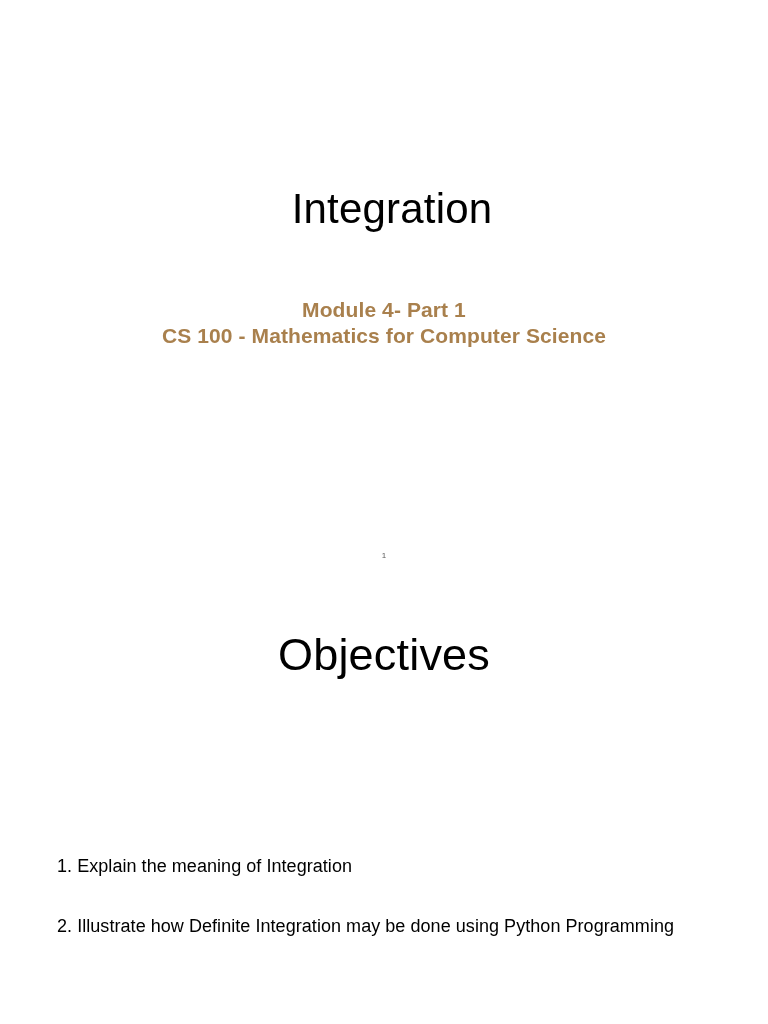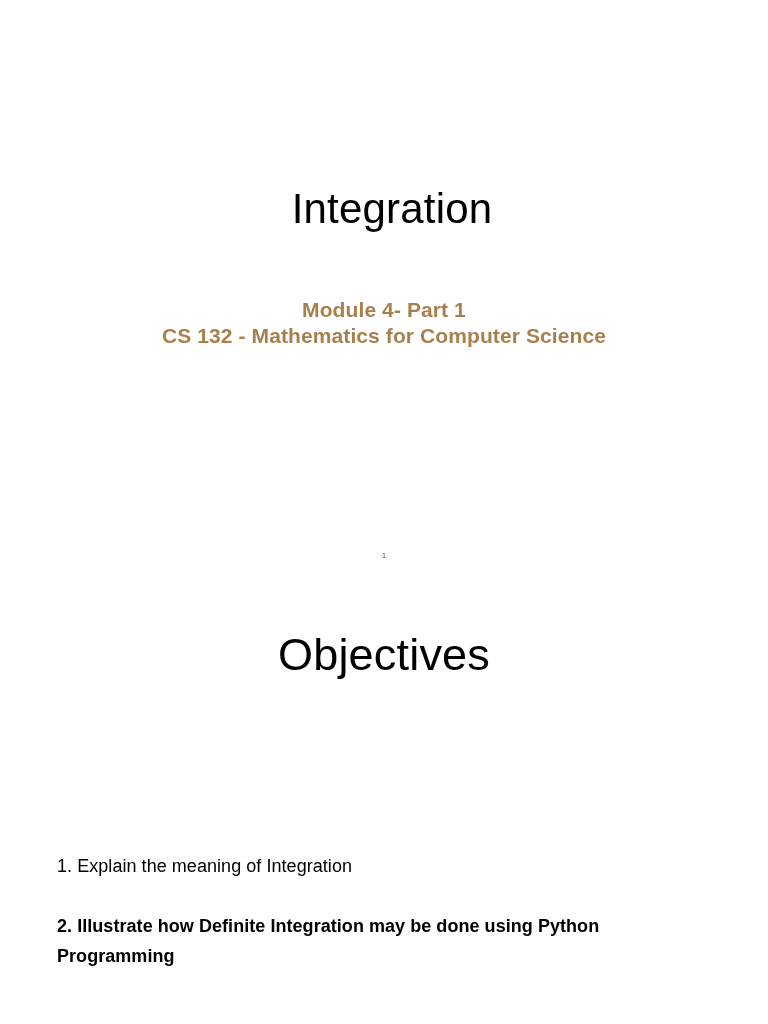--- a/index.html
+++ b/index.html
@@ -112,35 +112,34 @@
     font-size: 18px;
     line-height: 30px;
     color: #000000;
     margin: 0 0 30px 0;
     text-align: left;
     letter-spacing: 0.05px;
   }
 
   .objective-item:last-child {
     margin-bottom: 12px;
-    font-weight: bold;
   }
 </style>
 </head>
 <body>
 
 <div class="page">
 
   <section class="slide-title">
 
     <h1 class="deck-title">Integration</h1>
 
     <div class="subtitle-block">
       <span class="subtitle-line">Module 4- Part 1</span>
-      <span class="subtitle-line">CS 132 - Mathematics for Computer Science</span>
+      <span class="subtitle-line">CS 100 - Mathematics for Computer Science</span>
     </div>
 
     <div class="slide-number">1</div>
 
   </section>
 
   <section class="slide-objectives">
 
     <h2 class="objectives-heading">Objectives</h2>
 

